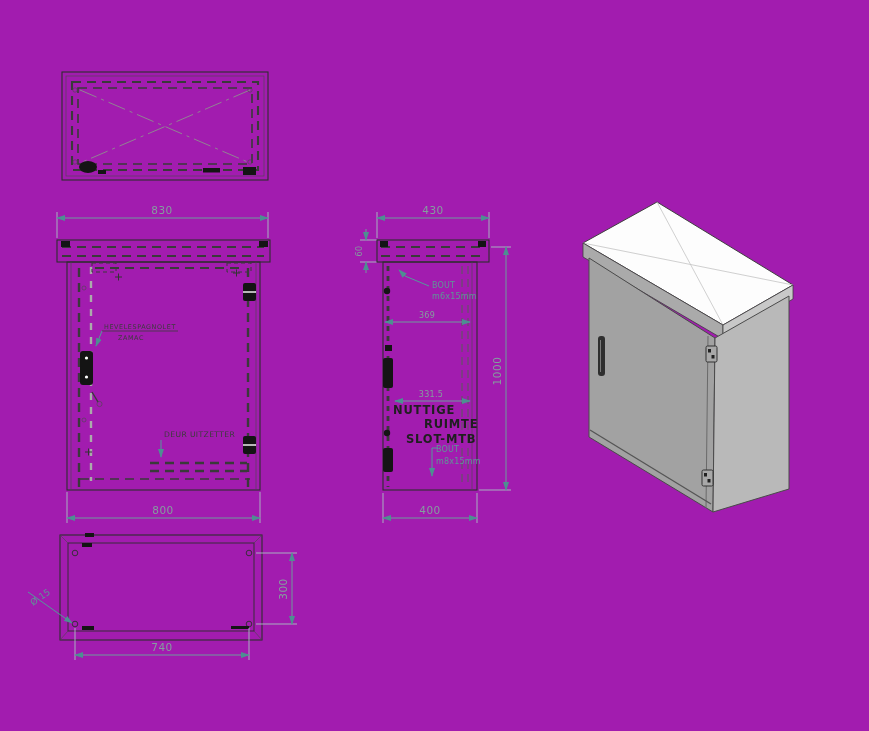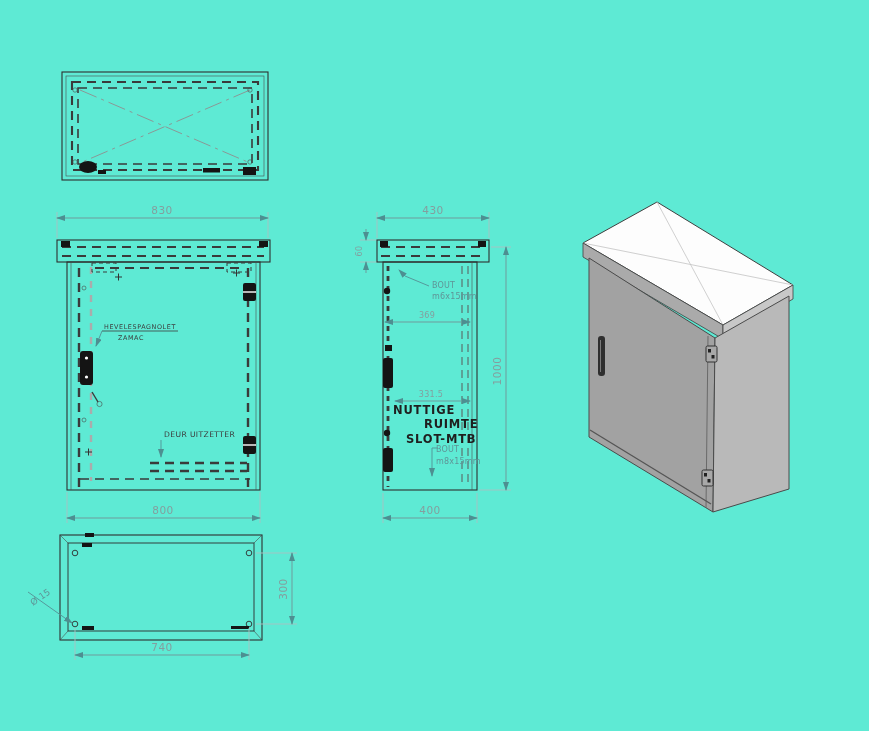--- a/index.html
+++ b/index.html
@@ -1,16 +1,16 @@
 <!DOCTYPE html>
 <html><head>
 <meta charset="utf-8">
 <style>
   html,body{margin:0;padding:0;background:#ffffff;}
-  .stage{width:869px;height:731px;position:relative;background:#5eead4;overflow:hidden;}
+  .stage{width:869px;height:731px;position:relative;background:#a21caf;overflow:hidden;}
   svg{font-family:"DejaVu Sans",sans-serif;}
   
   .edge     {stroke:#2e2e2e;stroke-width:1.1;fill:none;}
   .edge-thin{stroke:#4a4a4a;stroke-width:0.6;fill:none;}
   .dash-bold{stroke:#3a3a3a;stroke-width:2.1;fill:none;stroke-dasharray:9 6;}
   .dash-gray{stroke:#ababab;stroke-width:2.4;fill:none;stroke-dasharray:7 7;}
   .dash-thin{stroke:#5a5a5a;stroke-width:1;fill:none;stroke-dasharray:8 5;}
   .dashdot  {stroke:#8f8f8f;stroke-width:0.9;fill:none;stroke-dasharray:18 5 3 5;}
   .hw       {fill:#141414;stroke:none;}
   

